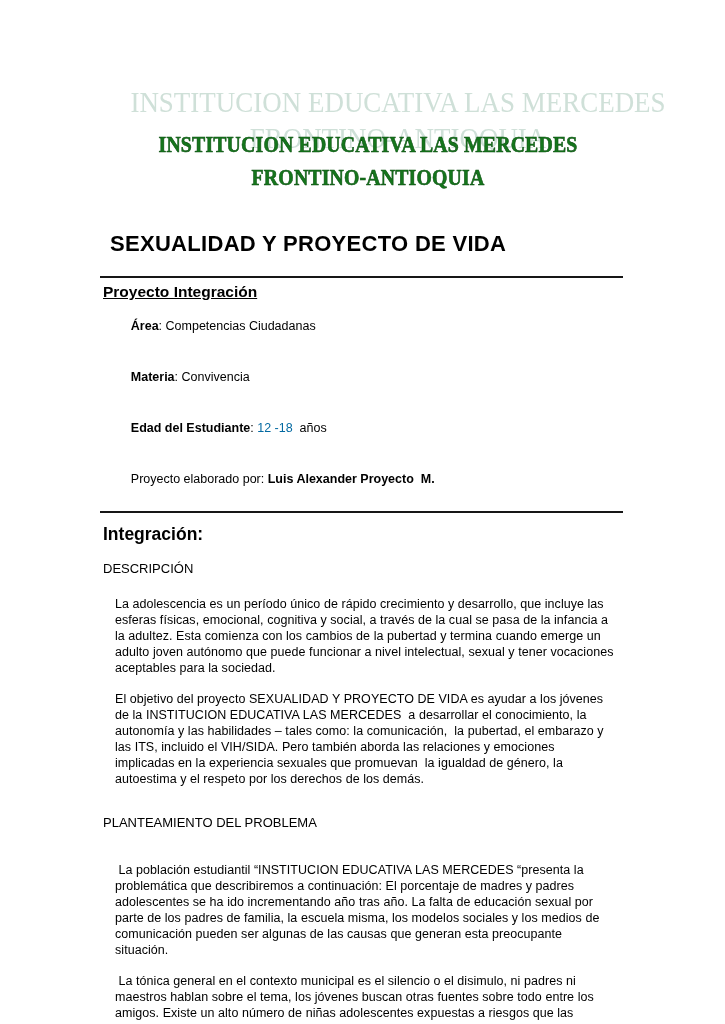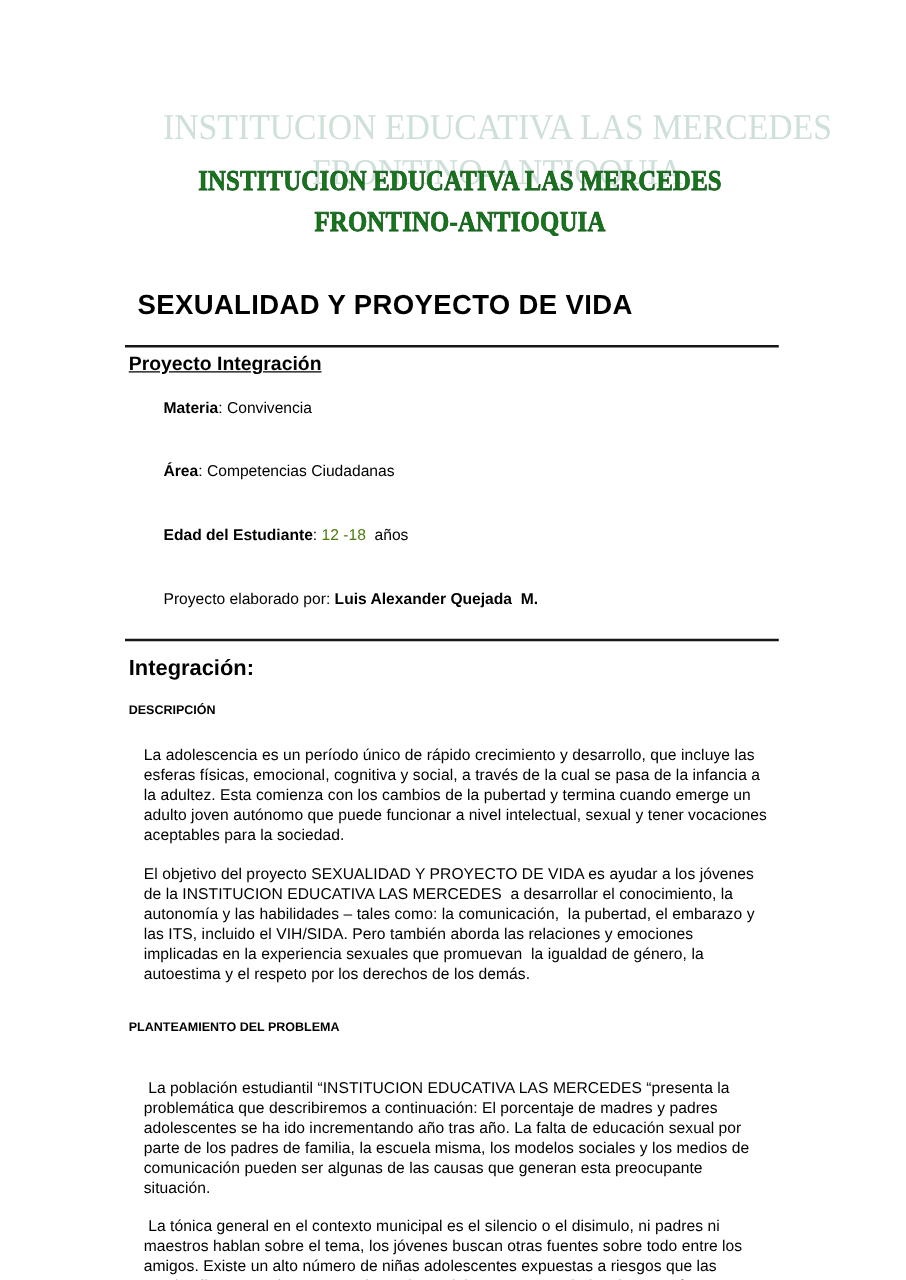--- a/index.html
+++ b/index.html
@@ -34,23 +34,23 @@
   h1{
     font-size:22px;font-weight:700;line-height:22px;margin:0;
     padding:8px 0 0 7px;letter-spacing:0.3px;
   }
   hr.rule{border:none;border-top:2px solid #161616;margin:21px 0 0 -3px;width:523px;}
   hr.rule.r2{margin-top:0;}
   .info{padding:4px 0 6px;}
   .ptype{font-size:15.5px;font-weight:700;line-height:19px;text-decoration:underline;}
   .row{font-size:12.5px;line-height:17px;white-space:pre-wrap;}
   .b{font-weight:700;}
-  .red{color:#4d7c0f;}
+  .red{color:#0369a1;}
   h2{font-size:17.5px;font-weight:700;line-height:22px;margin:10px 0 0;}
-  h3{font-size:10px;font-weight:700;line-height:16px;margin:0;}
+  h3{font-size:13px;font-weight:400;line-height:16px;margin:0;}
   .h3-desc{margin-top:16px;}
   .h3-plan{margin-top:28px;}
   p{
     font-size:12.5px;line-height:16px;margin:12px;white-space:pre-wrap;
     letter-spacing:0.05px;
   }
   .p1{margin-top:19px;}
   .p2{margin-top:15px;}
   .p3{margin-top:31px;}
   .p4{margin-top:15px;}
@@ -69,30 +69,30 @@
 
   <main class="content">
 
     <h1>SEXUALIDAD Y PROYECTO DE VIDA</h1>
 
     <hr class="rule r1">
 
     <section class="info">
       <div class="ptype">Proyecto Integración</div>
       <div class="row">
-        <span class="b">Materia</span><span>: Convivencia</span>
+        <span class="b">Área</span><span>: Competencias Ciudadanas</span>
       </div>
       <div class="row">
-        <span class="b">Área</span><span>: Competencias Ciudadanas</span>
+        <span class="b">Materia</span><span>: Convivencia</span>
       </div>
       <div class="row">
         <span class="b">Edad del Estudiante</span><span>: </span><span class="red">12 -18</span><span>  años</span>
       </div>
       <div class="row">
-        <span>Proyecto elaborado por: </span><span class="b">Luis Alexander Quejada  M.</span>
+        <span>Proyecto elaborado por: </span><span class="b">Luis Alexander Proyecto  M.</span>
       </div>
     </section>
 
     <hr class="rule r2">
 
     <h2>Integración:</h2>
 
     <h3 class="h3-desc">DESCRIPCIÓN</h3>
 
     <p class="p1">La adolescencia es un período único de rápido crecimiento y desarrollo, que incluye las esferas físicas, emocional, cognitiva y social, a través de la cual se pasa de la infancia a la adultez. Esta comienza con los cambios de la pubertad y termina cuando emerge un adulto joven autónomo que puede funcionar a nivel intelectual, sexual y tener vocaciones aceptables para la sociedad.</p>

